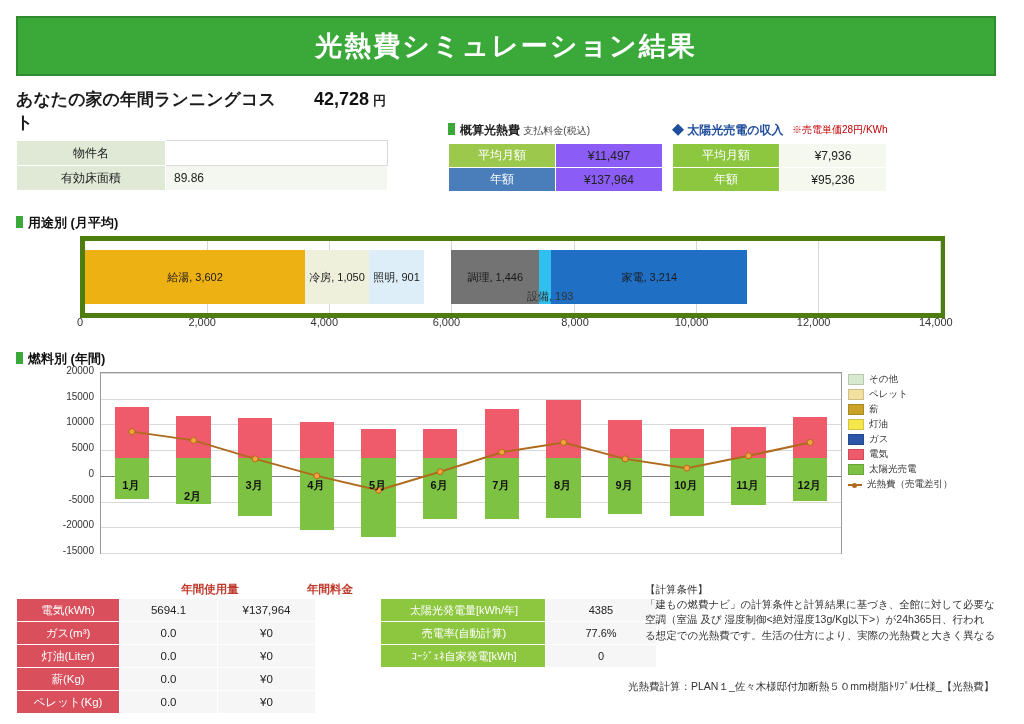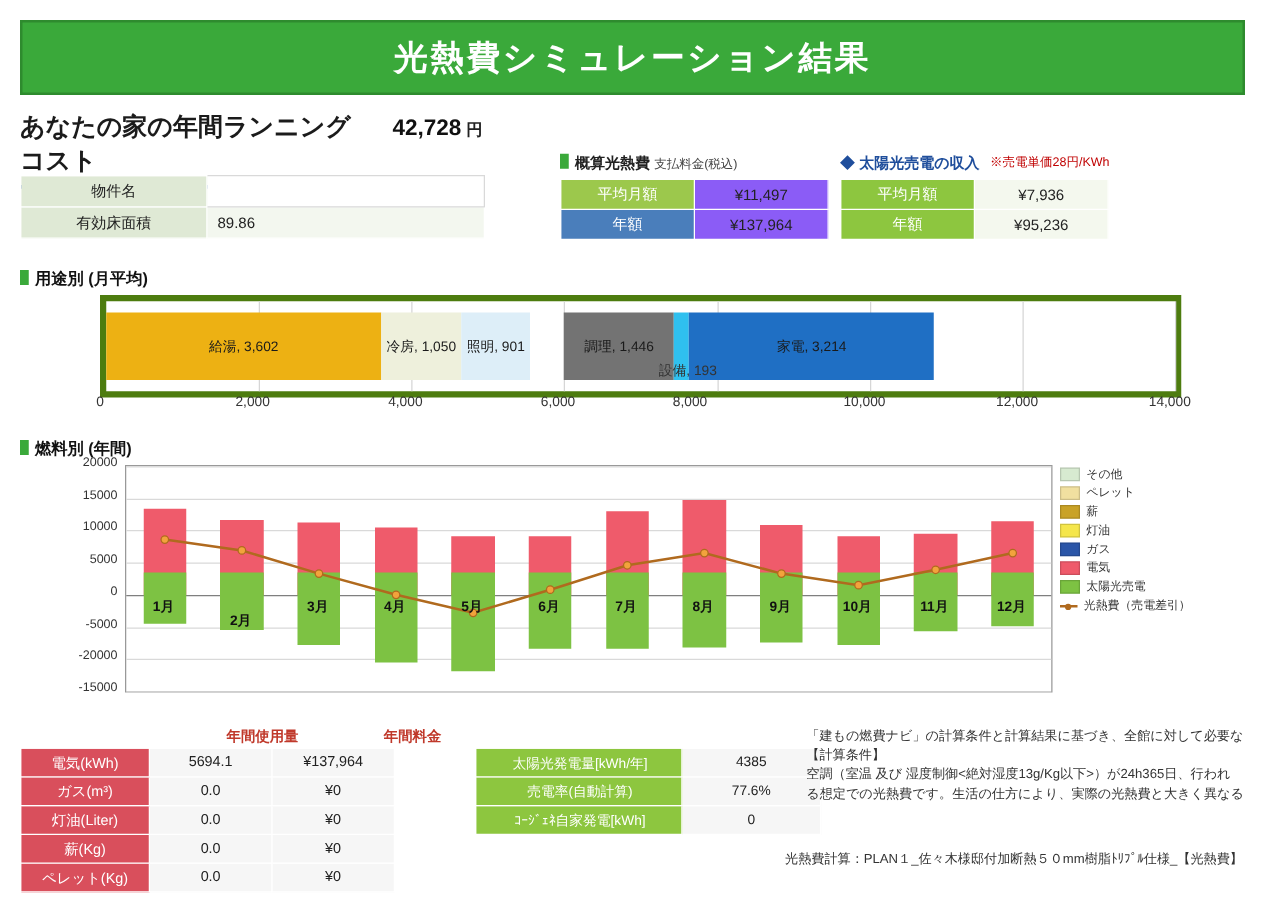--- a/index.html
+++ b/index.html
@@ -14,21 +14,21 @@
     position:absolute;left:16px;top:16px;width:976px;height:56px;
     background:#3aa93a;border:2px solid #2e8b2e;
     display:flex;align-items:center;justify-content:center;
   }
   .banner-title{
     color:#ffffff;font-size:27px;font-weight:bold;letter-spacing:2px;
   }
   
   .annual-wrap{position:absolute;left:16px;top:88px;width:370px;}
   .annual-row{display:flex;align-items:baseline;}
-  .annual-label{font-size:20px;font-weight:bold;color:#1b1b1b;}
+  .annual-label{font-size:17px;font-weight:bold;color:#1b1b1b;}
   .annual-value{font-size:18px;font-weight:bold;margin-left:26px;color:#111;}
   .annual-unit{font-size:13px;font-weight:bold;margin-left:4px;}
   .annual-rule{margin-top:6px;height:3px;background:#4472c4;width:370px;}
   
   .prop-table{position:absolute;left:16px;top:140px;width:372px;border-collapse:collapse;}
   .prop-table td{height:24px;font-size:12px;padding:0 8px;border:1px solid #ffffff;}
   .prop-key{background:#dfe9d5;width:132px;text-align:center;}
   .prop-val{background:#f3f7ef;}
   .prop-val.white{background:#ffffff;border:1px solid #d9d9d9;}
   .prop-val-num{background:#f3f7ef;text-align:left;padding-left:24px;}
@@ -164,21 +164,21 @@
       <div class="useg" style="width: 88.3093px; background: #737373; margin-left: 27px;">調理, 1,446</div>
       <div class="useg" style="width: 11.7868px; background: rgb(47, 192, 239);"></div>
       <div class="useg" style="width: 196.284px; background: rgb(31, 111, 196);">家電, 3,214</div>
     </div>
 </div>
 <div id="usage-xaxis">
     <div class="axis-lbl" style="left: 64px; top: 316px; width: 32px; text-align: center;">0</div>
     <div class="axis-lbl" style="left: 186.143px; top: 316px; width: 32px; text-align: center;">2,000</div>
     <div class="axis-lbl" style="left: 308.286px; top: 316px; width: 32px; text-align: center;">4,000</div>
     <div class="axis-lbl" style="left: 430.429px; top: 316px; width: 32px; text-align: center;">6,000</div>
-    <div class="axis-lbl" style="left: 536px; top: 316px; width: 32px; text-align: center;">8,000</div>
+    <div class="axis-lbl" style="left: 559px; top: 316px; width: 32px; text-align: center;">8,000</div>
     <div class="axis-lbl" style="left: 674.714px; top: 316px; width: 32px; text-align: center;">10,000</div>
     <div class="axis-lbl" style="left: 796.857px; top: 316px; width: 32px; text-align: center;">12,000</div>
     <div class="axis-lbl" style="left: 919px; top: 316px; width: 32px; text-align: center;">14,000</div>
   </div>
 
 <div class="sect" style="left:16px;top:350px;">
   <span class="sq"></span><span>燃料別 (年間)</span>
 </div>
 <div class="fuel-box" id="fuel-box">
     <div class="fuel-grid" style="top: 0px;"></div>
@@ -329,22 +329,22 @@
     <td class="sv">77.6%</td>
   </tr>
   <tr>
     <td class="sk">ｺｰｼﾞｪﾈ自家発電[kWh]</td>
     <td class="sv">0</td>
   </tr>
 </tbody>
   </table>
 
 <div class="cond">
+  <div>【計算条件】</div>
   <div>「建もの燃費ナビ」の計算条件と計算結果に基づき、全館に対して必要な</div>
-  <div>【計算条件】</div>
   <div>空調（室温 及び 湿度制御&lt;絶対湿度13g/Kg以下&gt;）が24h365日、行われ</div>
   <div>る想定での光熱費です。生活の仕方により、実際の光熱費と大きく異なる</div>
 </div>
 
 <div class="foot">光熱費計算：PLAN１_佐々木様邸付加断熱５０mm樹脂ﾄﾘﾌﾟﾙ仕様_【光熱費】</div>
 
 <div class="axis-lbl" style="left: 527px; top: 289px;">設備, 193</div>
 <div class="month-lbl" style="left: 108.833px; top: 477.857px; width: 44px;">1月</div>
 <div class="month-lbl" style="left: 170.5px; top: 477.857px; width: 44px; margin-top: 11px;">2月</div>
 <div class="month-lbl" style="left: 232.167px; top: 477.857px; width: 44px;">3月</div>

